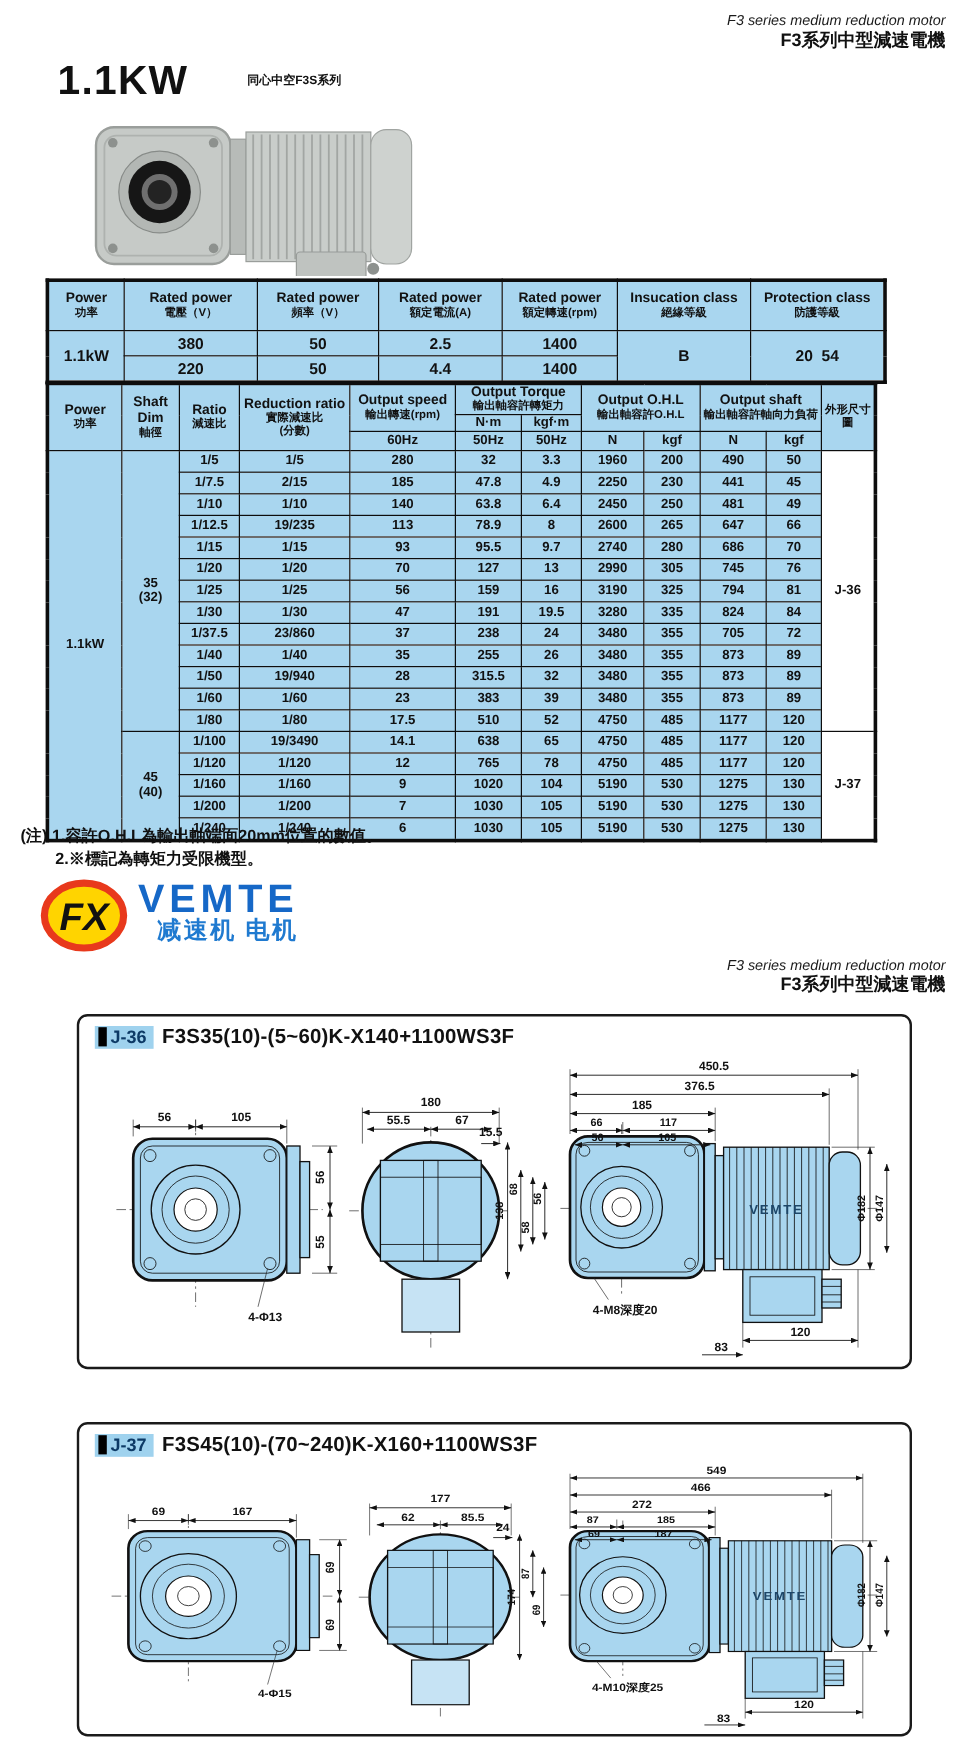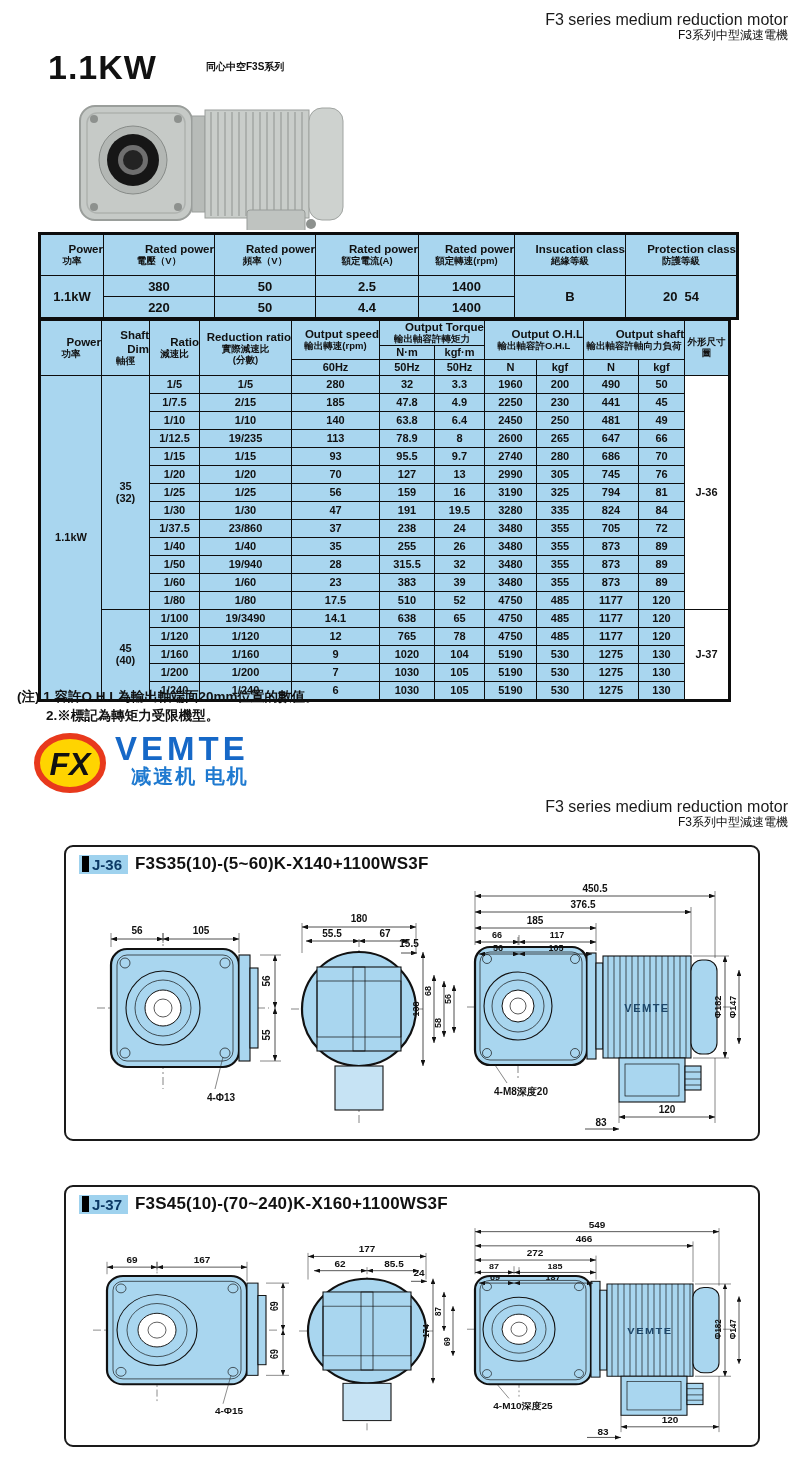--- a/index.html
+++ b/index.html
@@ -1,33 +1,33 @@
 <!DOCTYPE html>
 <html><head>
 <meta charset="utf-8">
 <style>
   html,body{margin:0;padding:0;background:#fff;}
   #page{position:relative;width:800px;height:1459px;background:#fff;overflow:hidden;
         font-family:"Liberation Sans",sans-serif;color:#111;}
   .abs{position:absolute;}
   
   .hdr{right:12px;text-align:right;line-height:1.15;}
-  .hdr .en{font-size:16px;color:#1a1a1a;}
-  .hdr .zh{font-size:12px;font-weight:normal;}
+  .hdr .en{font-size:12px;color:#1a1a1a;font-style:italic;}
+  .hdr .zh{font-size:15px;font-weight:bold;}
   .kw{left:48px;top:48px;font-size:34px;font-weight:bold;letter-spacing:1px;}
   .series{left:206px;top:60px;font-size:10px;font-weight:bold;}
   
   table{border-collapse:collapse;table-layout:fixed;}
   .t1,.t2{position:absolute;border:3px solid #0d0d0d;}
   .t1 td,.t2 td{border:1.5px solid #0d0d0d;background:#a9d6ef;text-align:center;
       vertical-align:middle;font-weight:bold;padding:0;overflow:hidden;}
   .t1 td{font-size:13px;height:20px;}
   .t1 .hd{height:40px;}
   .t2 td{font-size:11px;height:17px;line-height:1.05;}
-  .hd .en{font-size:11.5px;display:block;line-height:1.15;text-align:right;}
+  .hd .en{font-size:11.5px;display:block;line-height:1.15;}
   .hd .zh{font-size:9.5px;display:block;line-height:1.15;}
   .big{font-size:15px;}
   .pre{white-space:pre;}
   .dimcol{background:#fff !important;font-size:13px;}
   
   .notes{left:17px;top:688px;font-size:13.5px;font-weight:bold;line-height:1.4;}
   .notes .ind{margin-left:29px;}
   
   .logo{left:33px;top:732px;display:flex;align-items:flex-start;}
   .logo .txt{margin-left:8px;}

